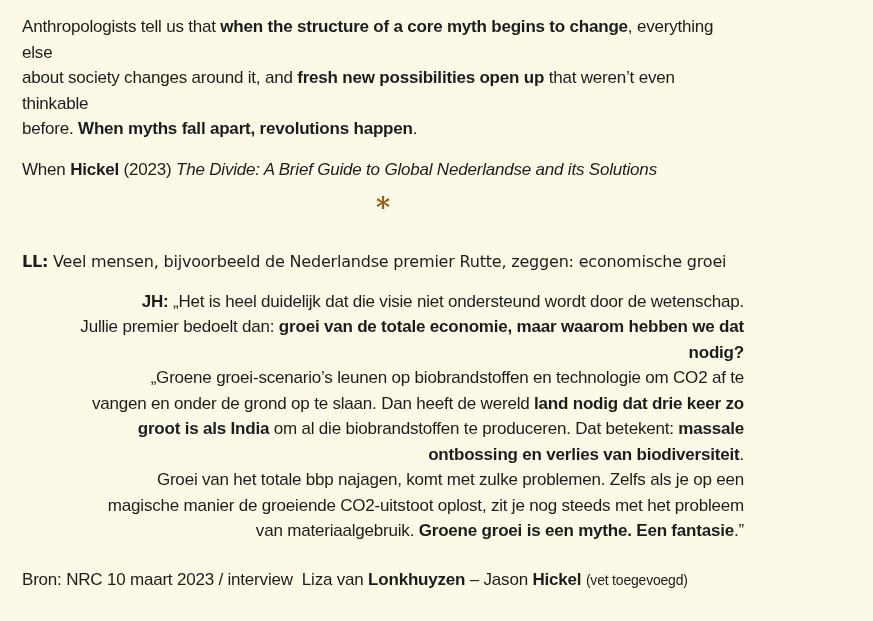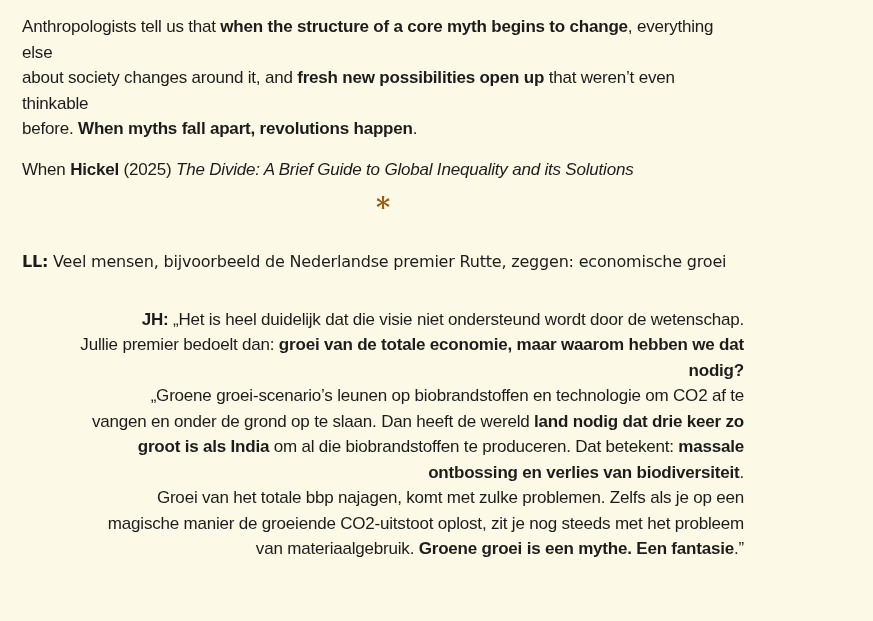--- a/index.html
+++ b/index.html
@@ -41,37 +41,38 @@
     font-size: 27px;
     line-height: 27px;
     color: #9B5A13;
   }
   .ll {
     
     font-family: "DejaVu Sans", sans-serif;
     font-size: 16px;
     line-height: 26px;
     letter-spacing: -0.2px;
-    margin-bottom: 32px;
+    margin-bottom: 14px;
   }
   .jh {
     font-size: 17px;
     line-height: 25.5px;
     letter-spacing: -0.2px;
     margin-bottom: 24px;
     text-align: right;
   }
   .source {
     font-size: 17px;
     line-height: 23px;
     letter-spacing: -0.2px;
   }
 </style>
 </head>
 <body>
 
 <div class="page">
   <p class="intro"><span>Anthropologists tell us that </span><span class="b">when the structure of a core myth begins to change</span><span>, everything else</span><br><span>about society changes around it, and </span><span class="b">fresh new possibilities open up</span><span> that weren’t even thinkable</span><br><span>before. </span><span class="b">When myths fall apart, revolutions happen</span><span>.</span></p>
-  <p class="attribution"><span><span>When </span><span class="b">Hickel</span><span> (2025) </span><span class="i">The Divide: A Brief Guide to Global Inequality and its Solutions</span></span><br></p>
+  <p class="attribution"><span><span>When </span><span class="b">Hickel</span><span> (2023) </span><span class="i">The Divide: A Brief Guide to Global Nederlandse and its Solutions</span></span><br></p>
   <div class="separator"><span style="color: rgb(155, 90, 19);">*</span></div>
   <p class="ll"><span class="b">LL:</span><span> Veel mensen, bijvoorbeeld de Nederlandse premier Rutte, zeggen: economische groei</span><br></p>
   <p class="jh"><span class="b">JH:</span><span> „Het is heel duidelijk dat die visie niet ondersteund wordt door de wetenschap.</span><br><span>Jullie premier bedoelt dan: </span><span class="b">groei van de totale economie, maar waarom hebben we dat</span><br><span class="b">nodig?</span><br><span>„Groene groei-scenario’s leunen op biobrandstoffen en technologie om CO2 af te</span><br><span>vangen en onder de grond op te slaan. Dan heeft de wereld </span><span class="b">land nodig dat drie keer zo</span><br><span class="b">groot is als India</span><span> om al die biobrandstoffen te produceren. Dat betekent: </span><span class="b">massale</span><br><span class="b">ontbossing en verlies van biodiversiteit</span><span>.</span><br><span>Groei van het totale bbp najagen, komt met zulke problemen. Zelfs als je op een</span><br><span>magische manier de groeiende CO2-uitstoot oplost, zit je nog steeds met het probleem</span><br><span>van materiaalgebruik. </span><span class="b">Groene groei is een mythe. Een fantasie</span><span>.”</span></p>
+  <p class="source"><span>Bron: NRC 10 maart 2023 / interview  Liza van </span><span class="b">Lonkhuyzen</span><span> – Jason </span><span class="b">Hickel</span><span> </span><span class="small">(vet toegevoegd)</span></p>
 </div>
 
 </body></html>

